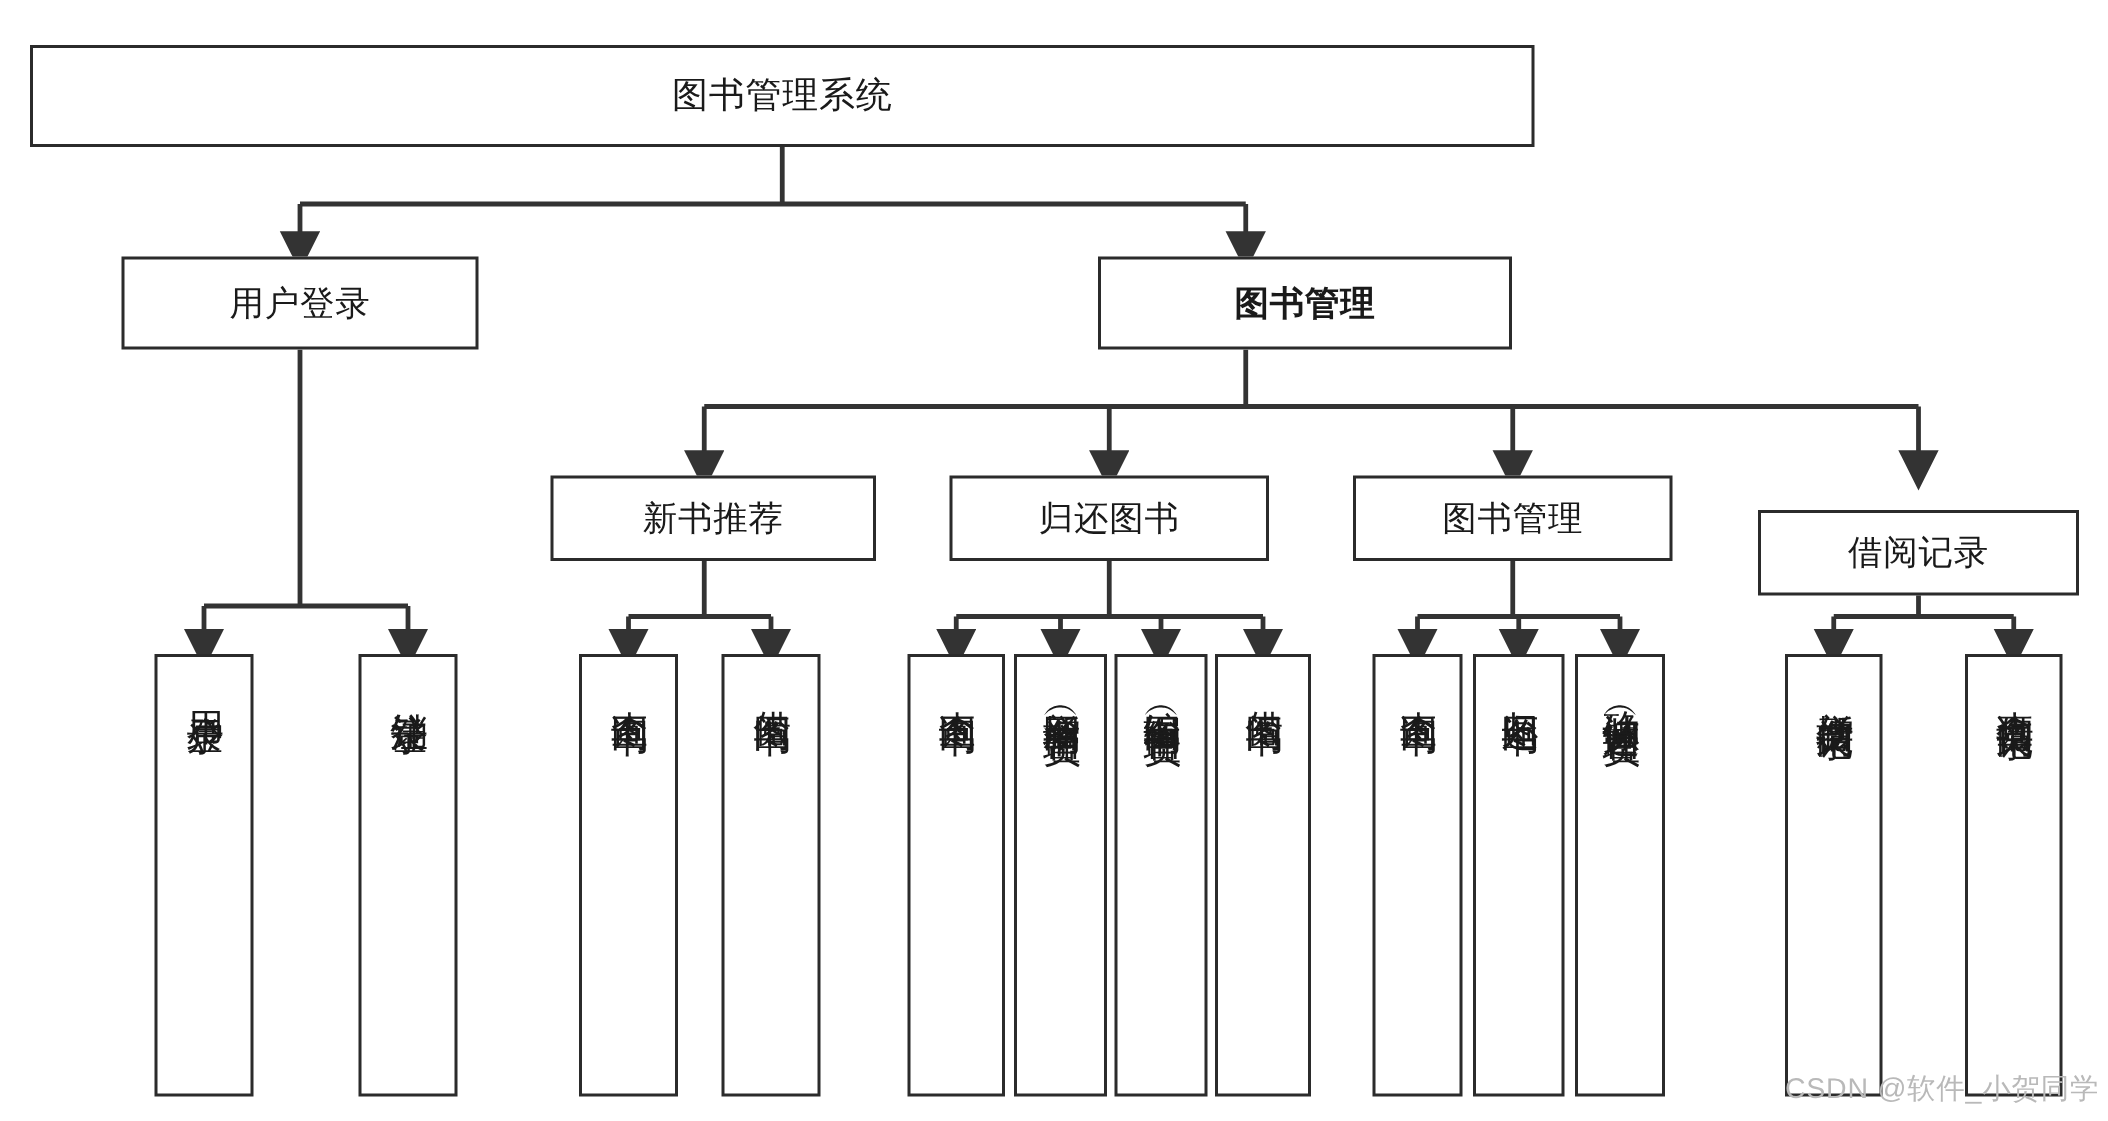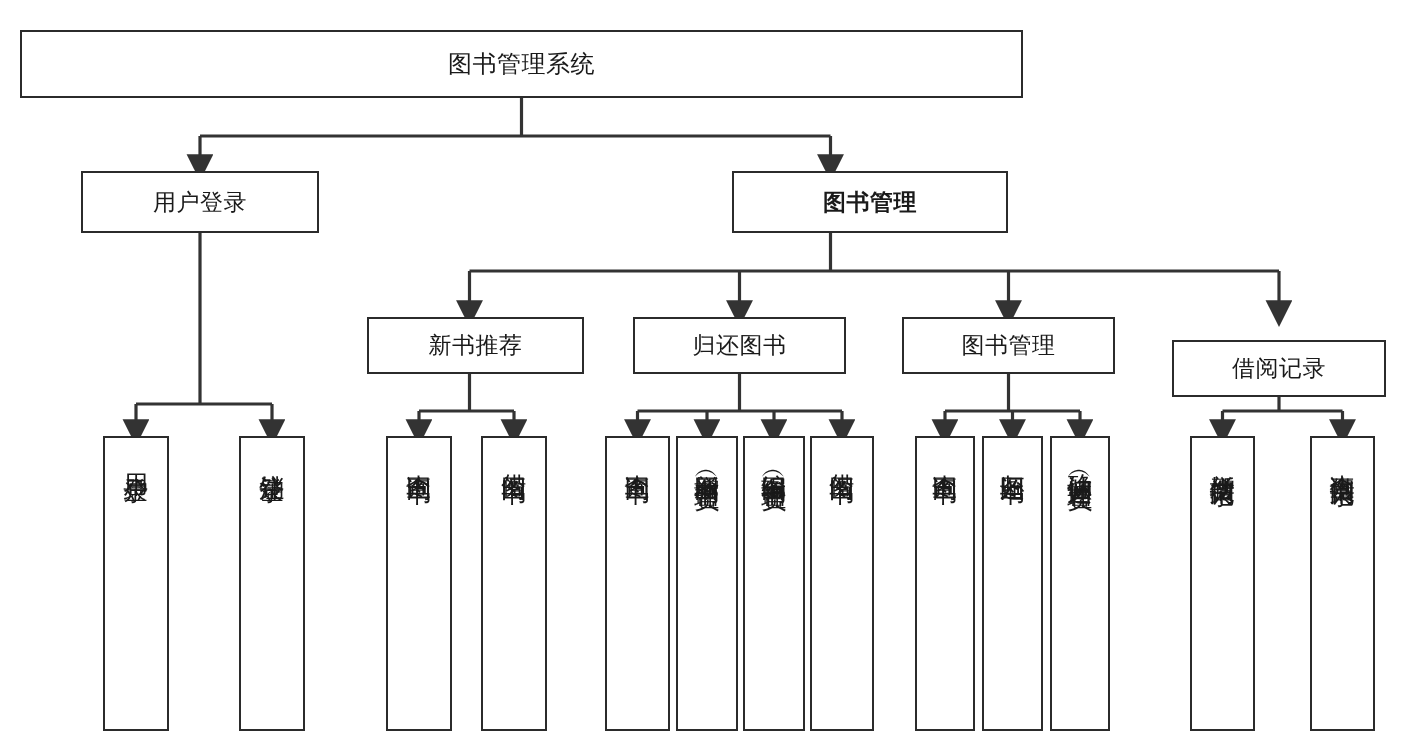--- a/index.html
+++ b/index.html
@@ -180,13 +180,14 @@
         <span class="lbl">确认归还（管理员）</span>
       </div>
       <div class="node vert" style="left: 1190px; top: 436px; width: 65px; height: 295px;">
         <span class="lbl">新增借阅记录</span>
       </div>
       <div class="node vert" style="left: 1310px; top: 436px; width: 65px; height: 295px;">
         <span class="lbl">查询借阅记录</span>
       </div>
     </div>
 
+  <div class="watermark">CSDN @软件_小贺同学</div>
 </div>
 
 </body></html>

